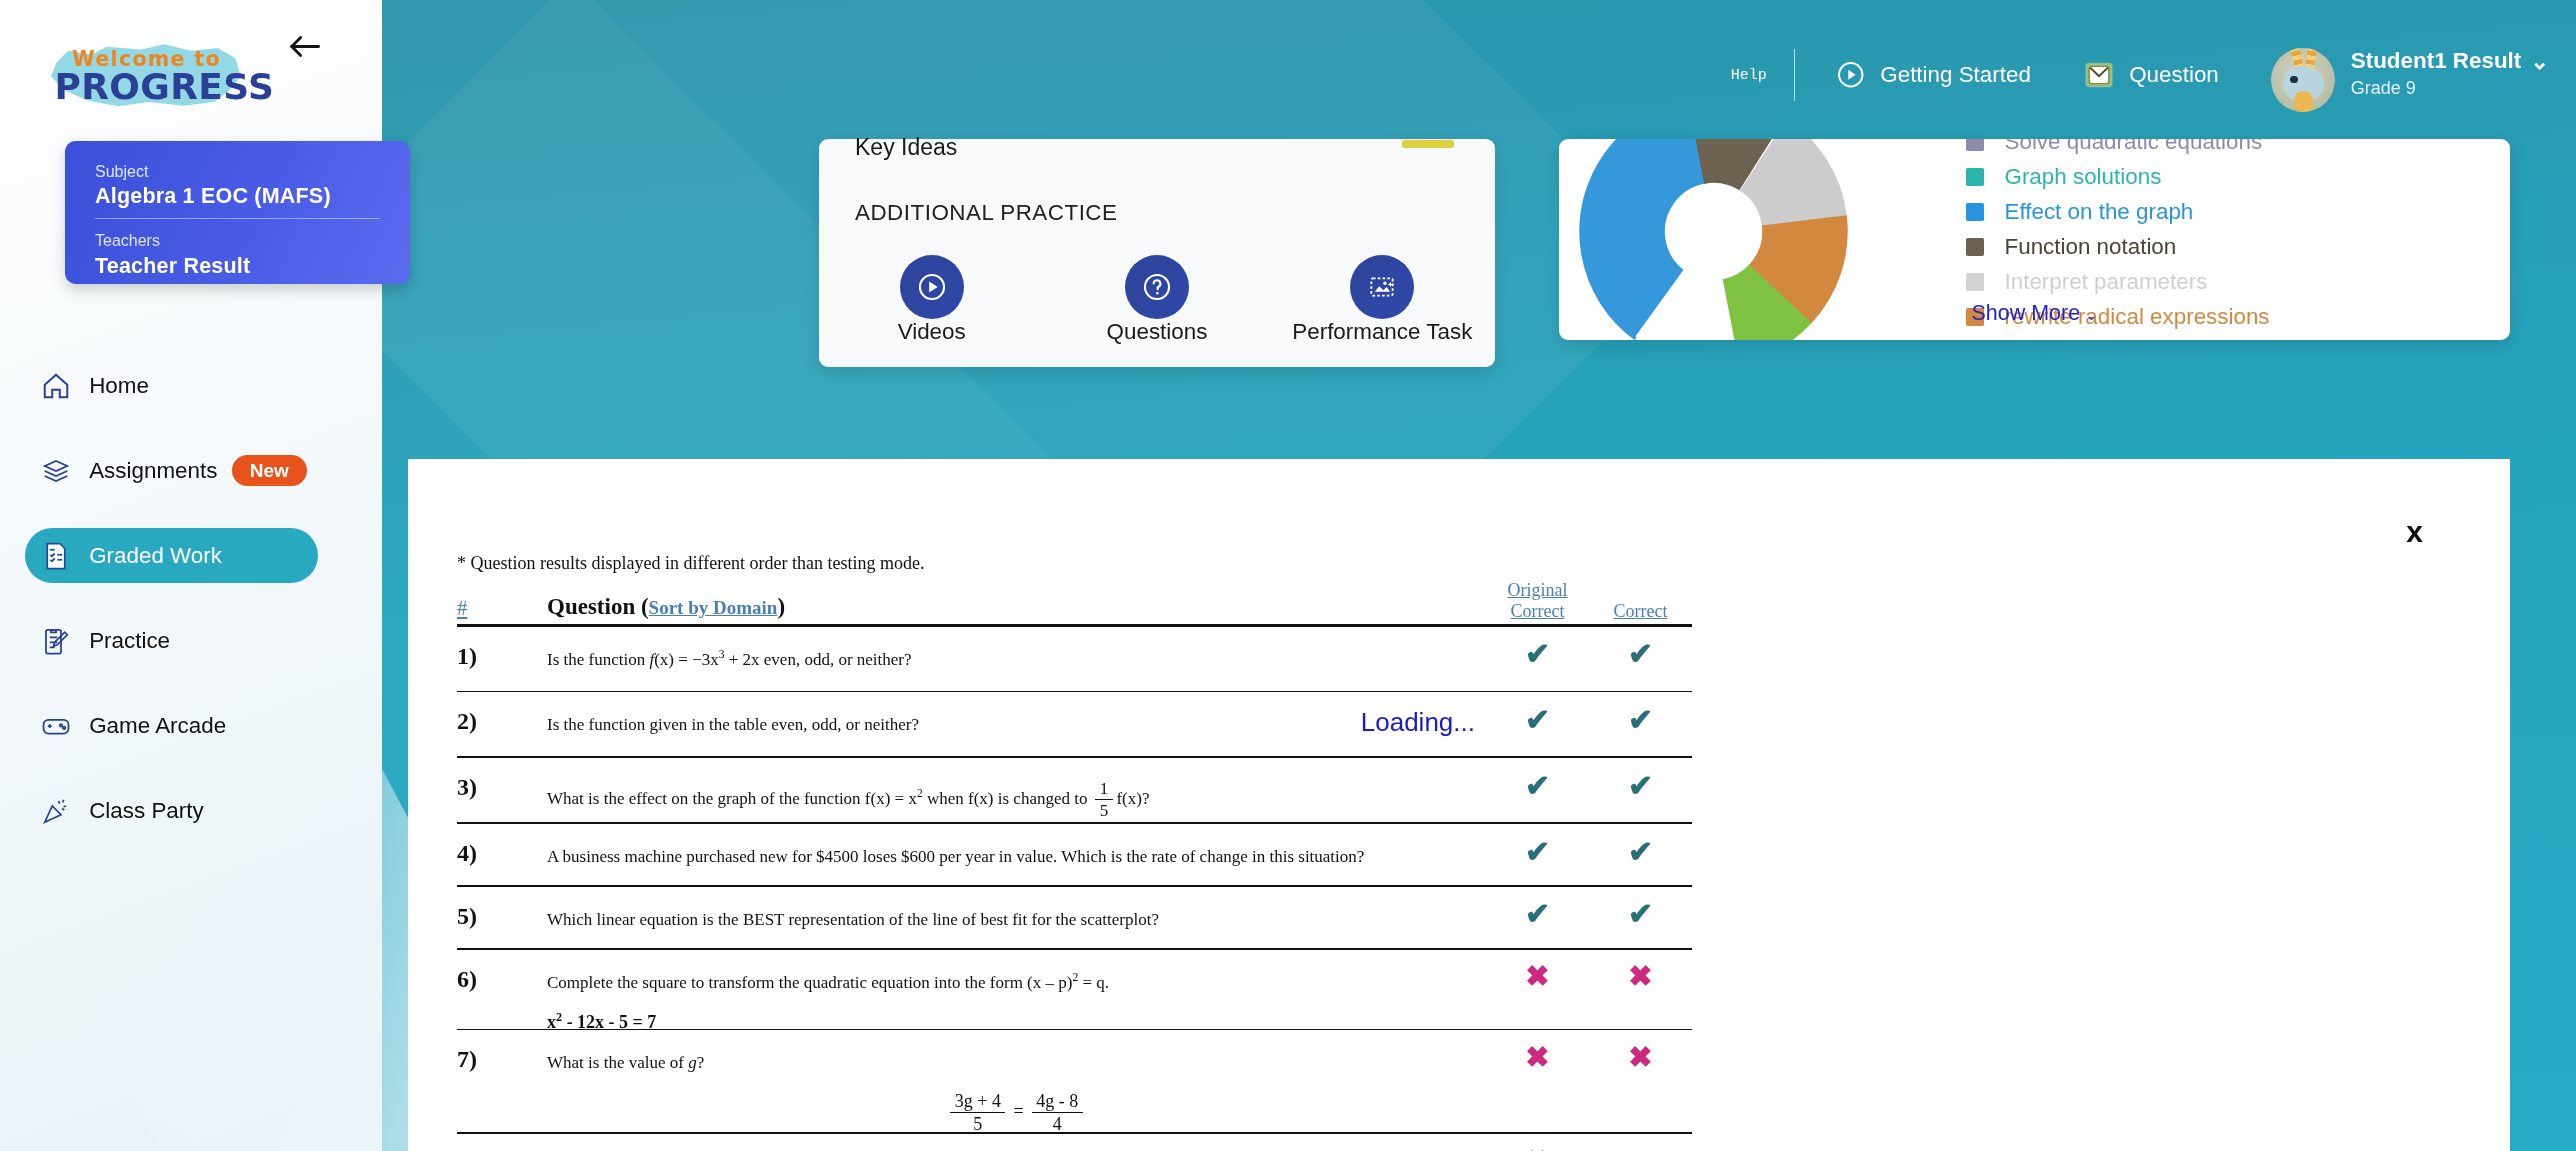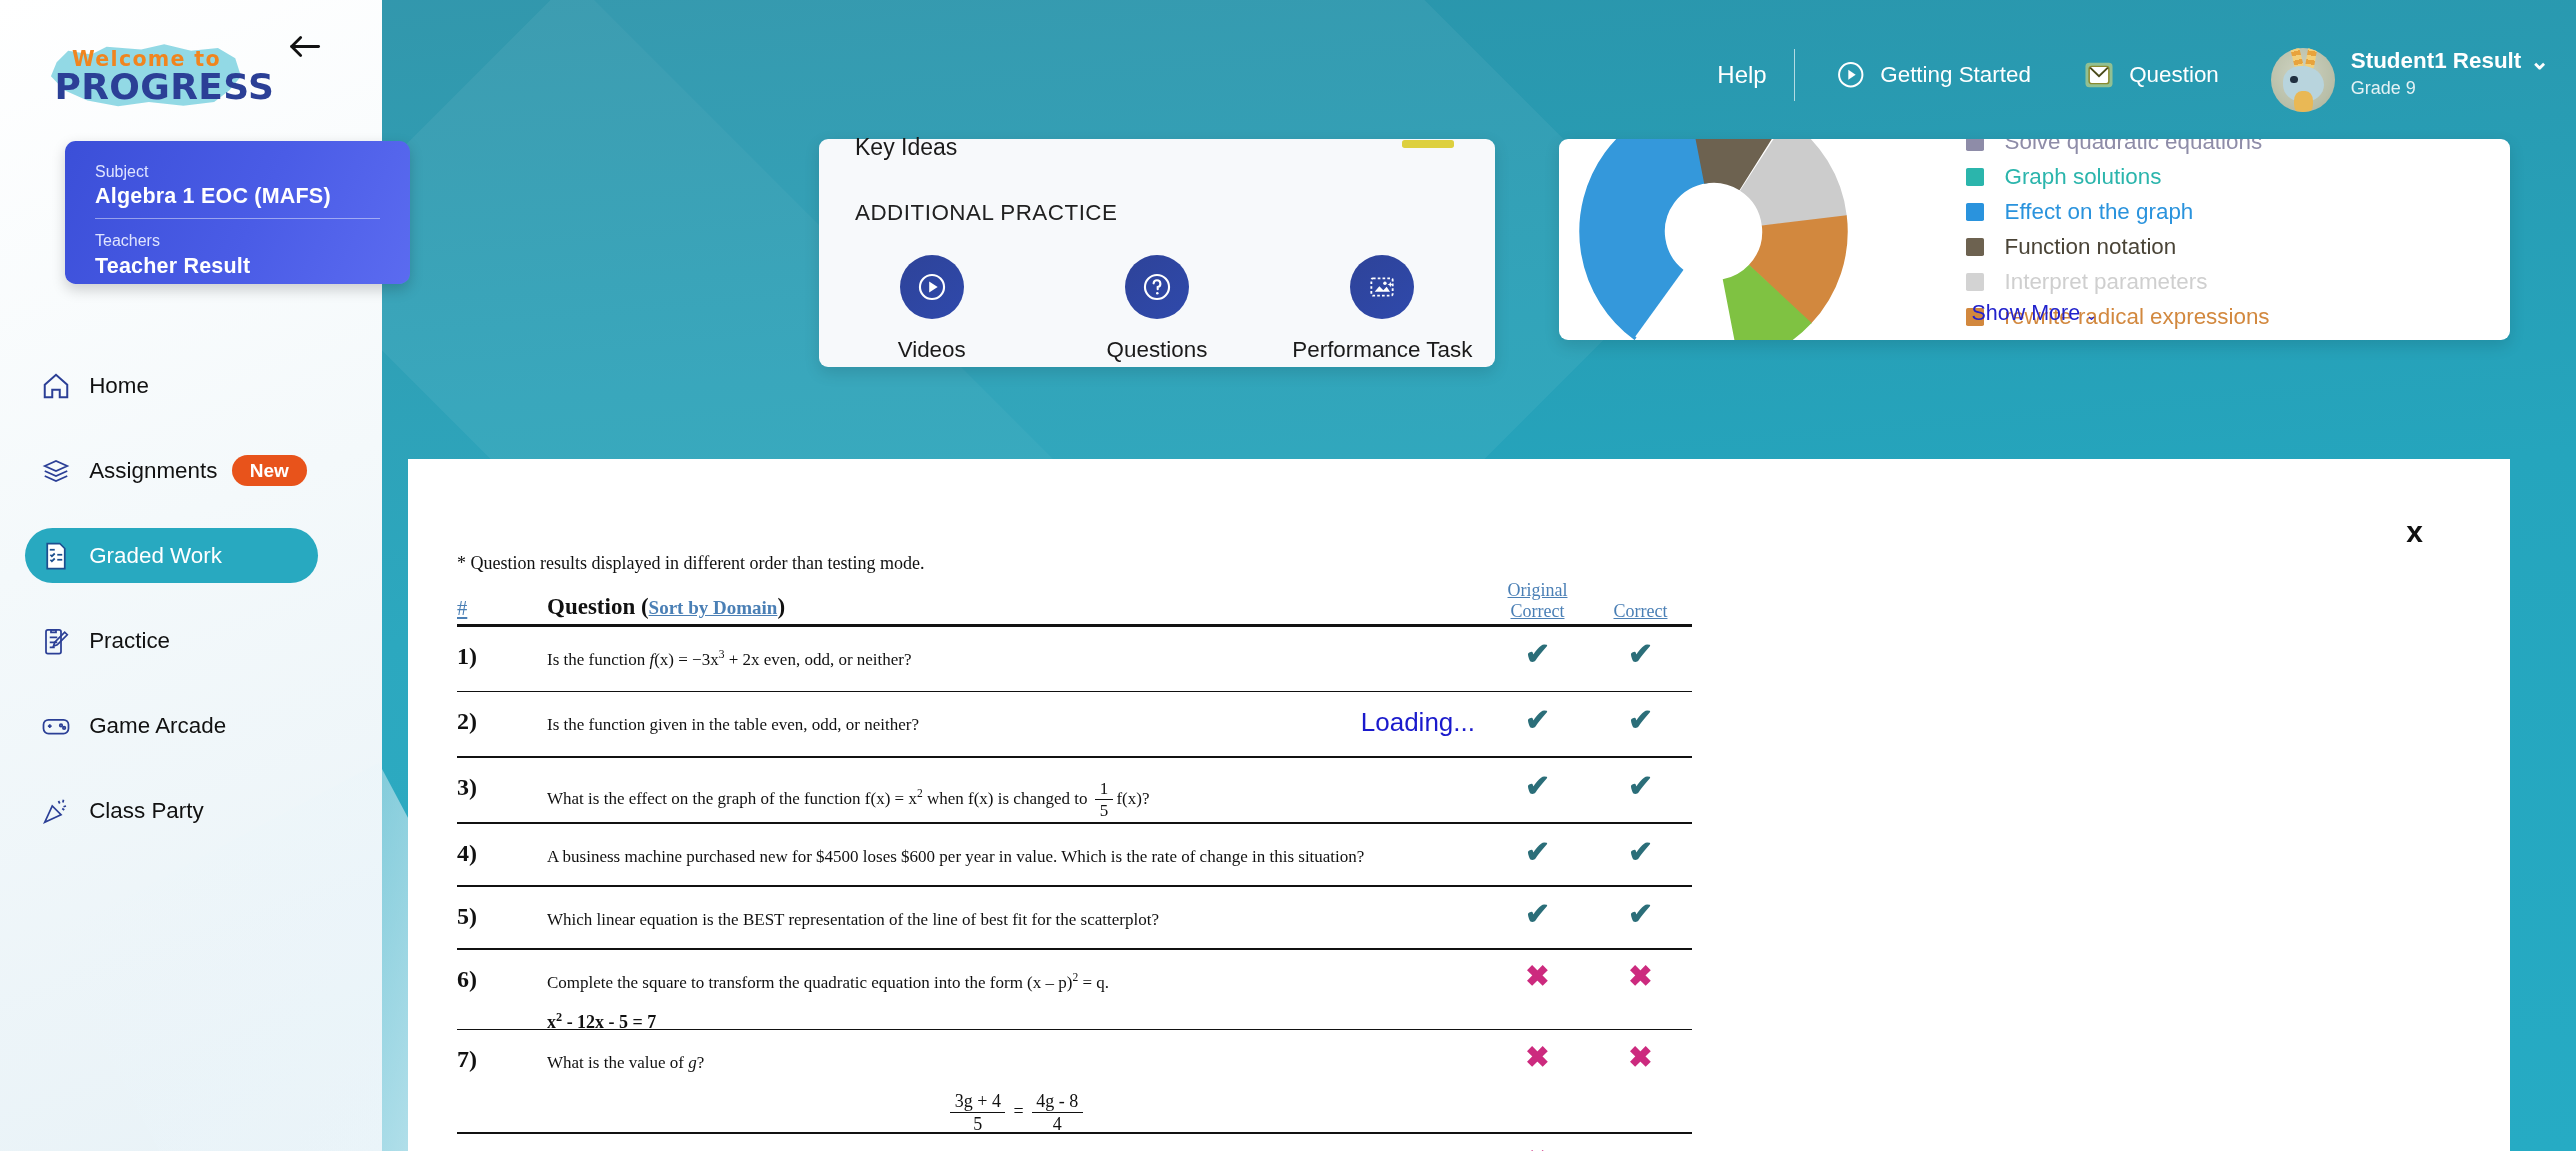--- a/index.html
+++ b/index.html
@@ -114,22 +114,22 @@
   
   .topbar {
     position: absolute; right: 27px; top: 0; height: 150px;
     display: flex; align-items: center; gap: 0; z-index: 20;
   }
   .back-arrow {
     position: absolute; left: 277px; top: 19.7px; width: 54px; height: 54px;
     display: flex; align-items: center; justify-content: center; cursor: pointer; z-index: 30;
   }
   .tb-help {
-    color: #fff; font-size: 24px; padding-right: 27px; cursor: pointer;
-    font-family: Liberation Sans, sans-serif;
+    color: #fff; font-size: 15px; padding-right: 27px; cursor: pointer;
+    font-family: Liberation Mono, monospace;
   }
   .tb-sep { width: 1.8px; height: 52px; background: rgba(255,255,255,.65); margin-right: 41px; }
   .tb-item {
     display: flex; align-items: center; gap: 14.3px; color: #fff; font-size: 22.4px;
     margin-right: 52px; cursor: pointer;
   }
   .tb-item svg { display: block; }
   .avatar {
     width: 64px; height: 64px; border-radius: 50%;
     background: radial-gradient(circle at 45% 40%, #cfd3c1 0%, #b9bfa9 65%, #a9b09a 100%);
@@ -190,21 +190,21 @@
     font-size: 22.4px; letter-spacing: 0.5px; color: #212121;
   }
   .ap-row { position: absolute; left: 0; top: 116px; width: 676px; display: flex; }
   .ap-cell { flex: 1; display: flex; flex-direction: column; align-items: center; cursor: pointer; }
   .ap-circ {
     width: 64px; height: 64px; border-radius: 50%;
     background: linear-gradient(140deg, #2e4399 0%, #2f49ab 100%);
     display: flex; align-items: center; justify-content: center;
   }
   .ap-caption {
-    margin-top: 18px; font-size: 22.4px; color: #1a1a1a; text-align: center;
+    font-size: 22.4px; color: #1a1a1a; text-align: center;
     line-height: 1.2; font-family: "Liberation Sans", sans-serif;
   }
 
   
   .pie-card {
     position: absolute; left: 1559px; top: 139px; width: 951px; height: 201px;
     background: #fff; border-radius: 9px; z-index: 10;
     box-shadow: 0 5.4px 16px rgba(0,0,0,.12); overflow: hidden;
   }
   .pie-wrap { position: absolute; left: 7.2px; top: -55px; width: 295px; height: 295px; }

